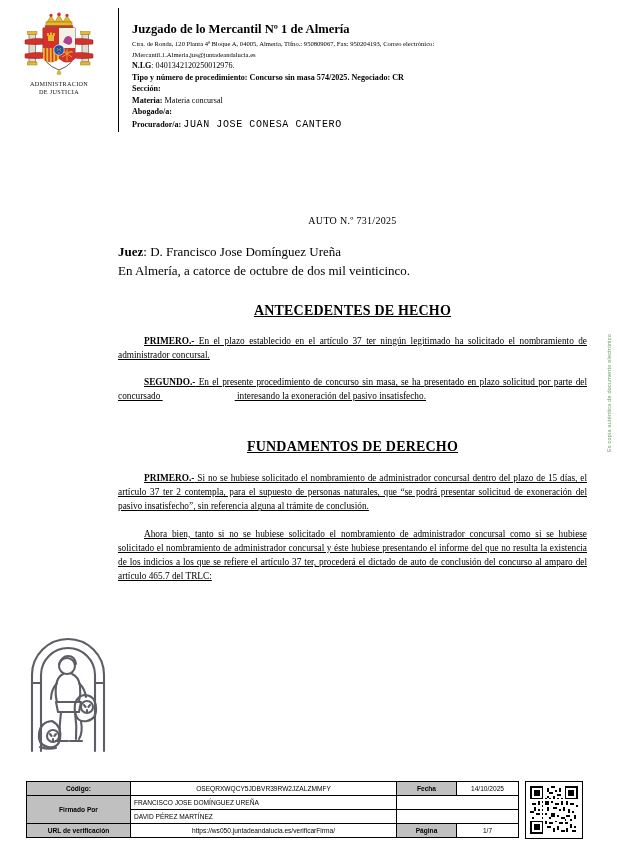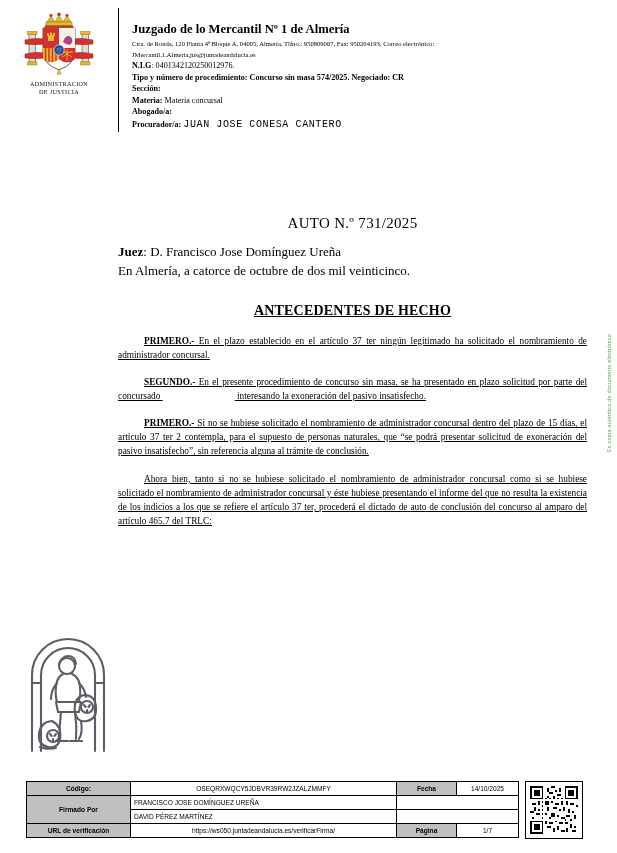--- a/index.html
+++ b/index.html
@@ -78,23 +78,23 @@
 
   
   .doc-body {
     position: absolute;
     left: 118px;
     right: 30px;
     top: 215px;
   }
   .auto-number {
     text-align: center;
-    font-size: 15px;
+    font-size: 10px;
     letter-spacing: 0.3px;
-    margin-bottom: 11px;
+    margin-bottom: 17px;
   }
   .judge-line {
     font-size: 13px;
     line-height: 1.45;
   }
   .judge-line b { font-weight: bold; }
 
   h2.section-head {
     text-align: center;
     font-size: 14px;
@@ -310,20 +310,21 @@
   <h2 class="section-head">ANTECEDENTES DE HECHO</h2>
 
   <p class="para">
     <b>PRIMERO.-</b><span> En el plazo establecido en el artículo 37 ter ningún legitimado ha solicitado el nombramiento de administrador concursal.</span>
   </p>
 
   <p class="para">
     <b>SEGUNDO.-</b><span> En el presente procedimiento de concurso sin masa, se ha presentado en plazo solicitud por parte del concursado </span><span class="redact-gap"></span><span> interesando la exoneración del pasivo insatisfecho.</span>
   </p>
 
+  <h2 class="section-head fd">FUNDAMENTOS DE DERECHO</h2>
 
   <p class="para">
     <b>PRIMERO.-</b><span> Si no se hubiese solicitado el nombramiento de administrador concursal dentro del plazo de 15 días, el artículo 37 ter 2 contempla, para el supuesto de personas naturales, que “se podrá presentar solicitud de exoneración del pasivo insatisfecho”, sin referencia alguna al trámite de conclusión.</span>
   </p>
 
   <p class="para">
     <span>Ahora bien, tanto si no se hubiese solicitado el nombramiento de administrador concursal como si se hubiese solicitado el nombramiento de administrador concursal y éste hubiese presentando el informe del que no resulta la existencia de los indicios a los que se refiere el artículo 37 ter, procederá el dictado de auto de conclusión del concurso al amparo del artículo 465.7 del TRLC:</span>
   </p>
 </div>
 

